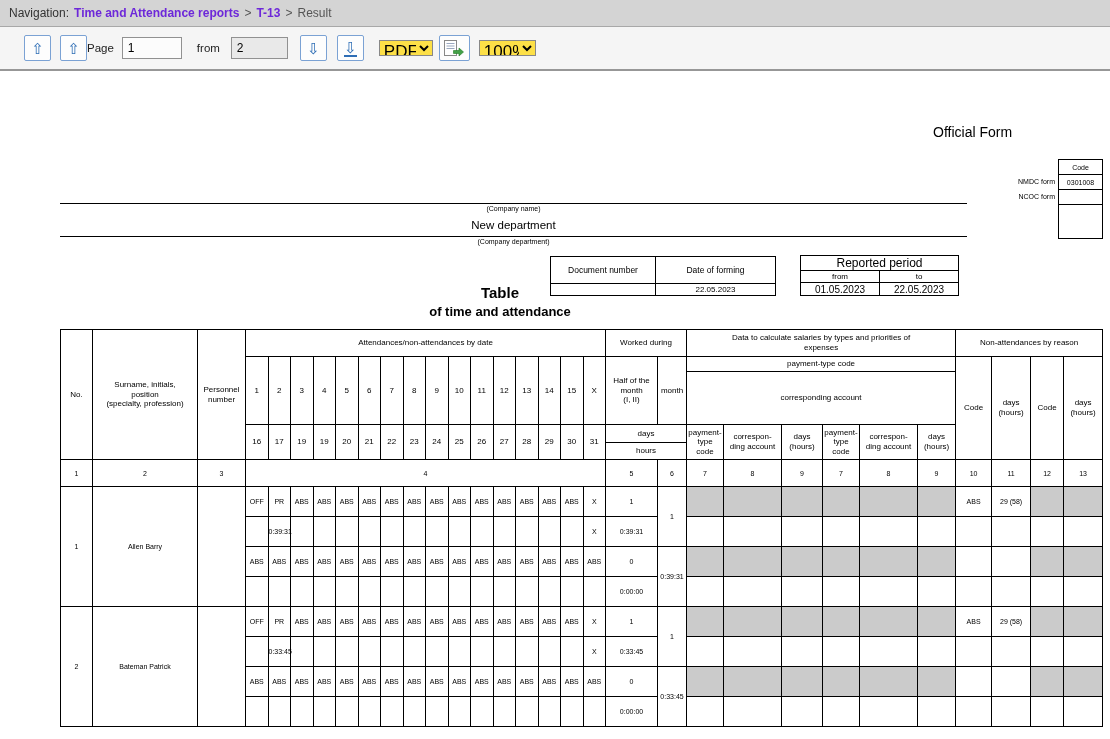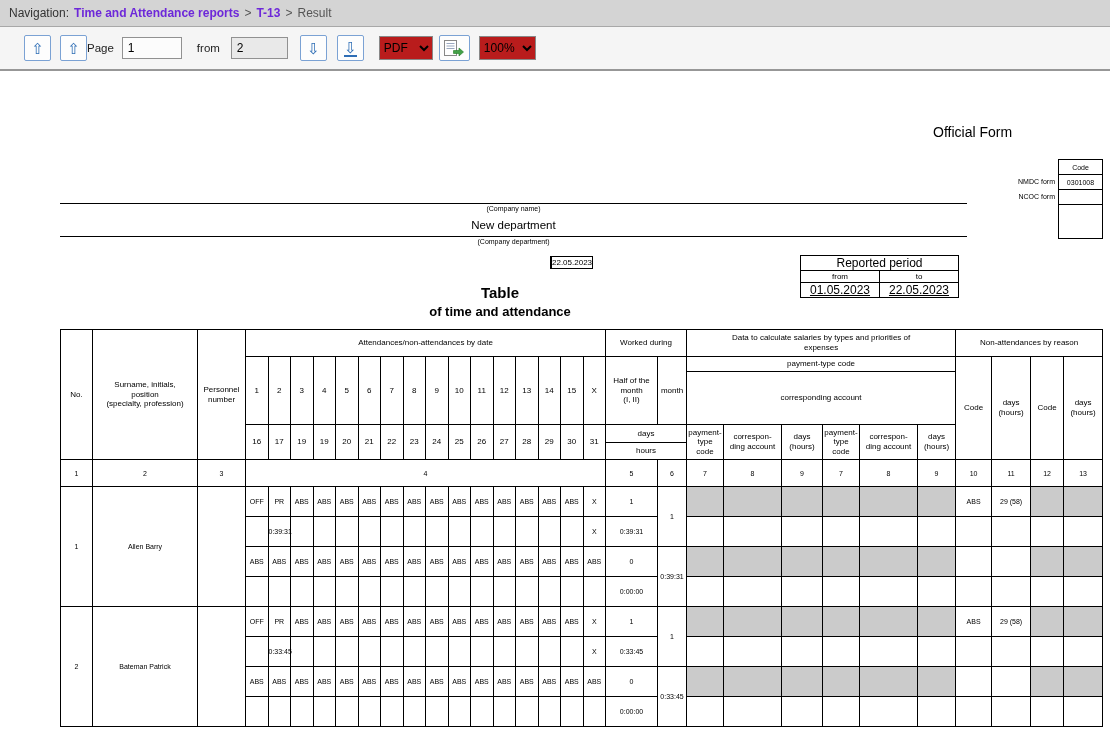--- a/index.html
+++ b/index.html
@@ -17,21 +17,21 @@
   .toolbar { height:44px; background:#f5f5f5; display:flex; align-items:center;
              padding-left:24px; border-bottom:2px solid #979797; }
   .tb-btn { width:27px; height:26px; background:#fdfdfd; border:1px solid #7ba2d4; border-radius:2px;
             display:flex; align-items:center; justify-content:center; cursor:pointer; }
   .arrow { color:#2d6db5; font-size:15px; line-height:15px; }
   .arrow-underbar { display:inline-block; border-bottom:2px solid #2d6db5; }
   .tb-label { font-size:11.5px; color:#222; }
   .tb-input { width:60px; height:22px; border:1px solid #919191; background:#fcfcfc;
               font-size:12px; padding-left:5px; font-family:"Liberation Sans",sans-serif; }
   .tb-input.total { width:57px; background:#e9e9e9; }
-  .tb-select { height:24px; font-size:12px; border:1px solid #888; background:#b91c1c;
+  .tb-select { height:16px; font-size:17px; border:1px solid #888; background:#fde047;
                font-family:"Liberation Sans",sans-serif; }
 
   
   .report { position:relative; width:1110px; height:667px; background:#fff; color:#000; }
   .abs { position:absolute; }
   .small-label { font-size:14px; }
   .caption { font-size:7px; text-align:center; }
   .hline { border-top:1px solid #000; height:0; }
 
   .code-box { border-collapse:collapse; }
@@ -40,21 +40,21 @@
   .form-label { font-size:7px; width:80px; text-align:right; }
 
   .doc-table, .period-table { border-collapse:collapse; }
   .doc-table th, .doc-table td, .period-table th, .period-table td {
       border:1px solid #000; font-weight:normal; text-align:center; font-size:8.5px; padding:0; }
   .doc-table .lblrow th { height:27px; width:105px; }
   .doc-table .lblrow th + th { width:120px; }
   .doc-table .valrow td { height:12px; font-size:8px; }
   .period-table th { height:14px; font-size:12px; }
   .period-table .lbl td { height:12px; width:79px; font-size:8px; }
-  .period-table .val td { height:13px; font-size:12px;text-decoration:underline; }
+  .period-table .val td { height:13px; font-size:10px; }
 
   .rep-title { font-size:15px; font-weight:bold; text-align:center; }
   .rep-subtitle { font-size:13px; font-weight:bold; text-align:center; }
   .dept-name { font-size:11.5px; text-align:center; }
 
   
   .main-table { border-collapse:collapse; table-layout:fixed; width:1042px; }
   .main-table th, .main-table td { border:1px solid #000; padding:0; text-align:center;
       vertical-align:middle; font-weight:normal; overflow:visible; }
   .main-table th { font-size:8px; white-space:pre-line; line-height:1.2; }
@@ -140,20 +140,24 @@
 
   <div class="abs hline" style="left:60px; top:132px; width:907px;"></div>
   <div class="abs caption" style="left:60px; top:134px; width:907px;">(Company name)</div>
 
   <div class="abs dept-name" style="left:60px; top:148px; width:907px;">New department</div>
   <div class="abs hline" style="left:60px; top:165px; width:907px;"></div>
   <div class="abs caption" style="left:60px; top:167px; width:907px;">(Company department)</div>
 
   <table class="doc-table abs" style="left:550px; top:185px;">
     <tbody>
+        <tr class="lblrow">
+      <th>Document number</th>
+      <th>Date of forming</th>
+    </tr>
     <tr class="valrow">
       <td></td>
       <td>22.05.2023</td>
     </tr>
   </tbody>
     </table>
 
   <table class="period-table abs" style="left:800px; top:184px;">
     <tbody>
         <tr>

